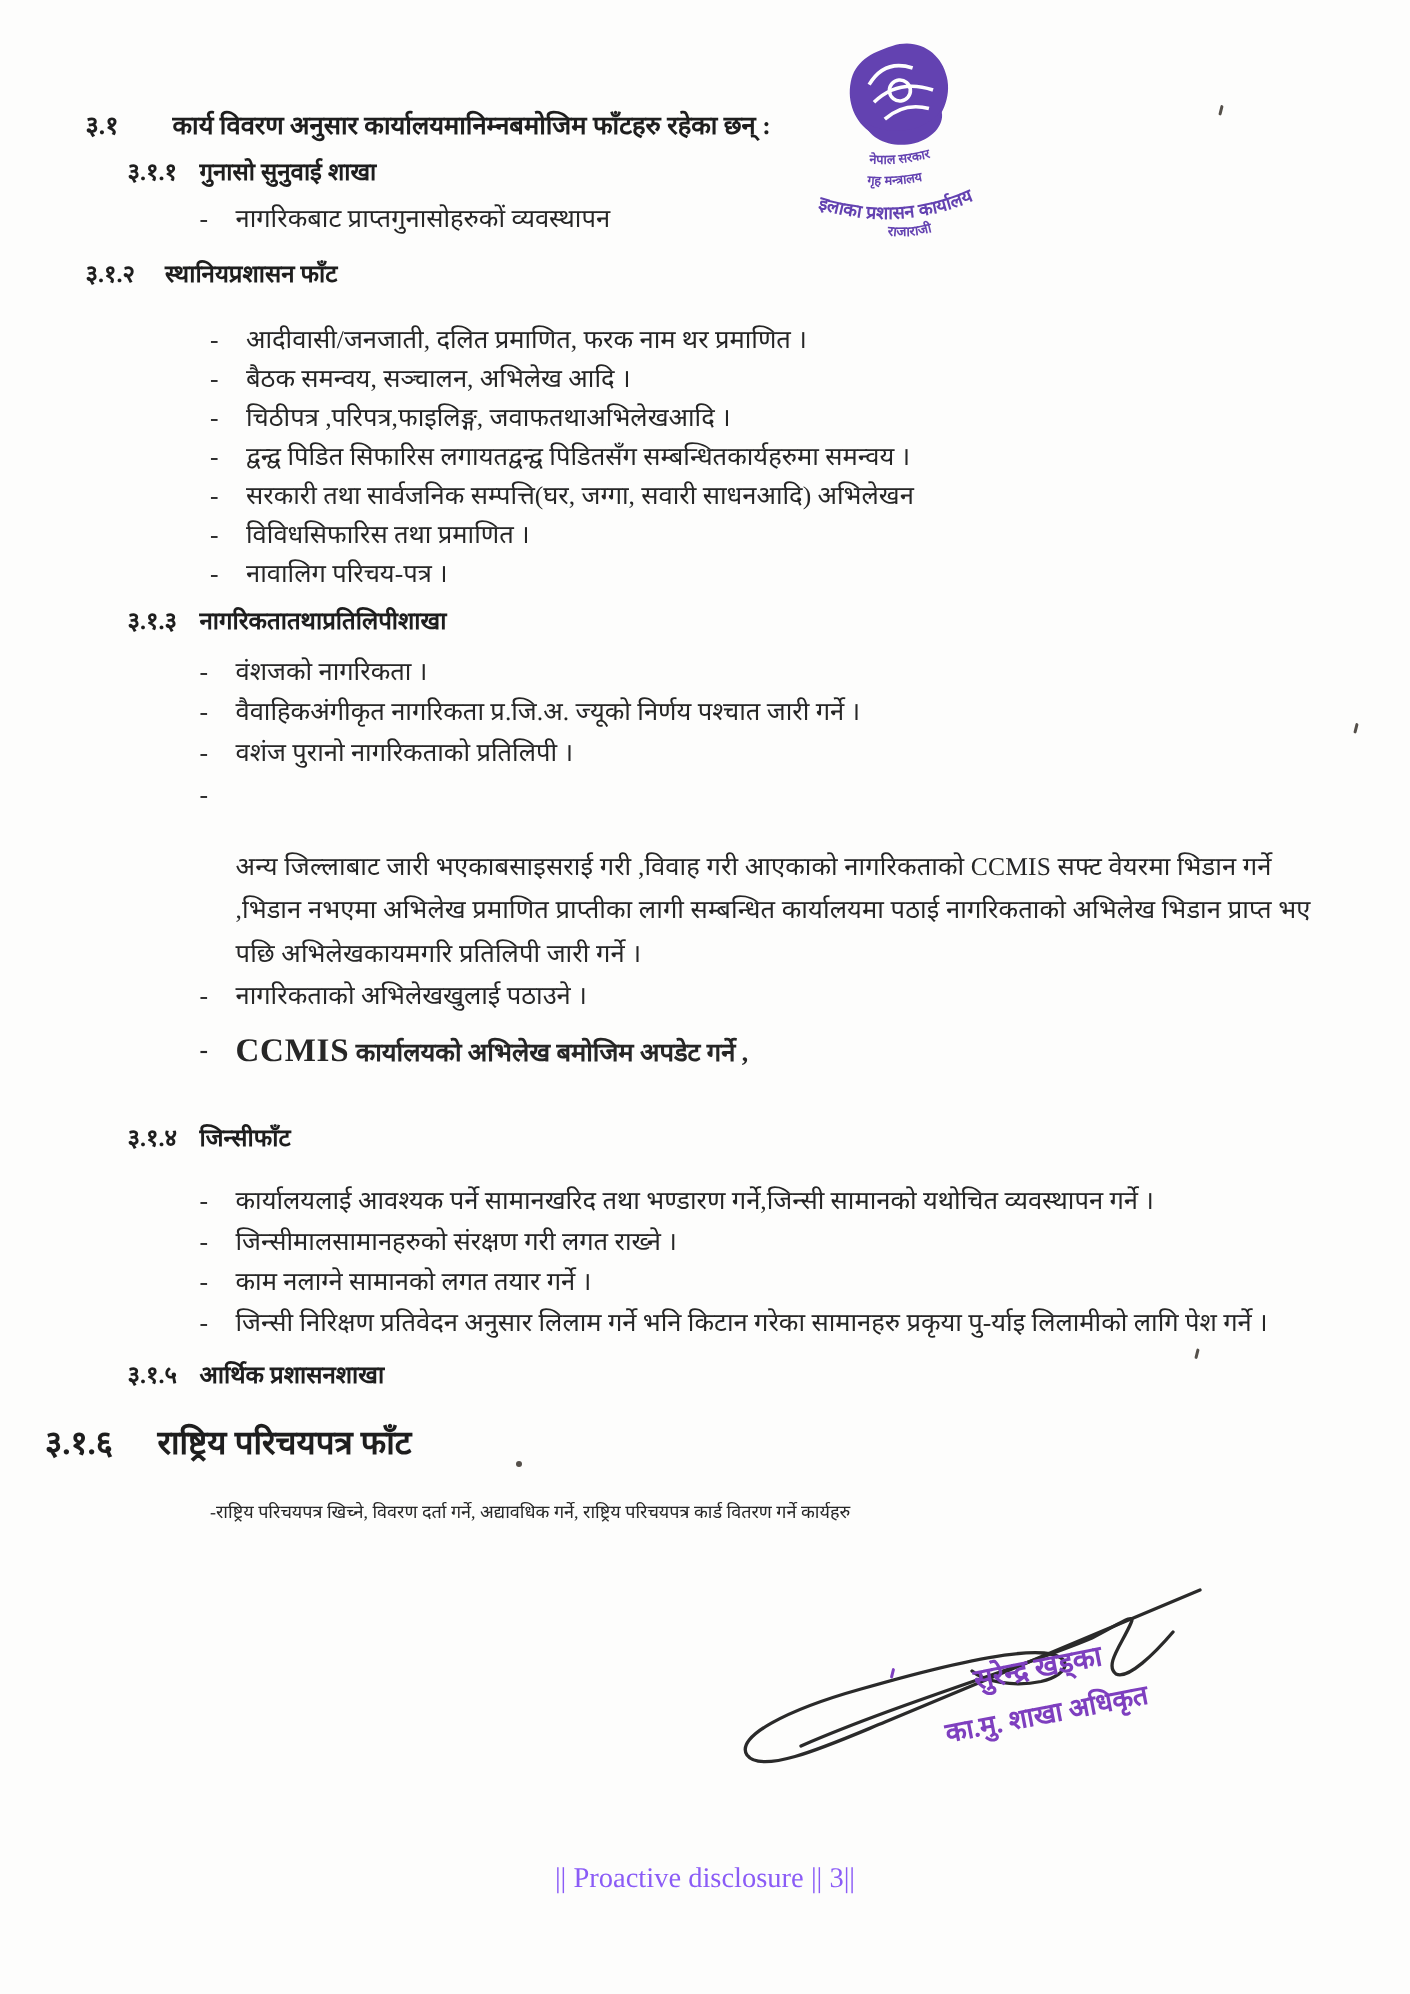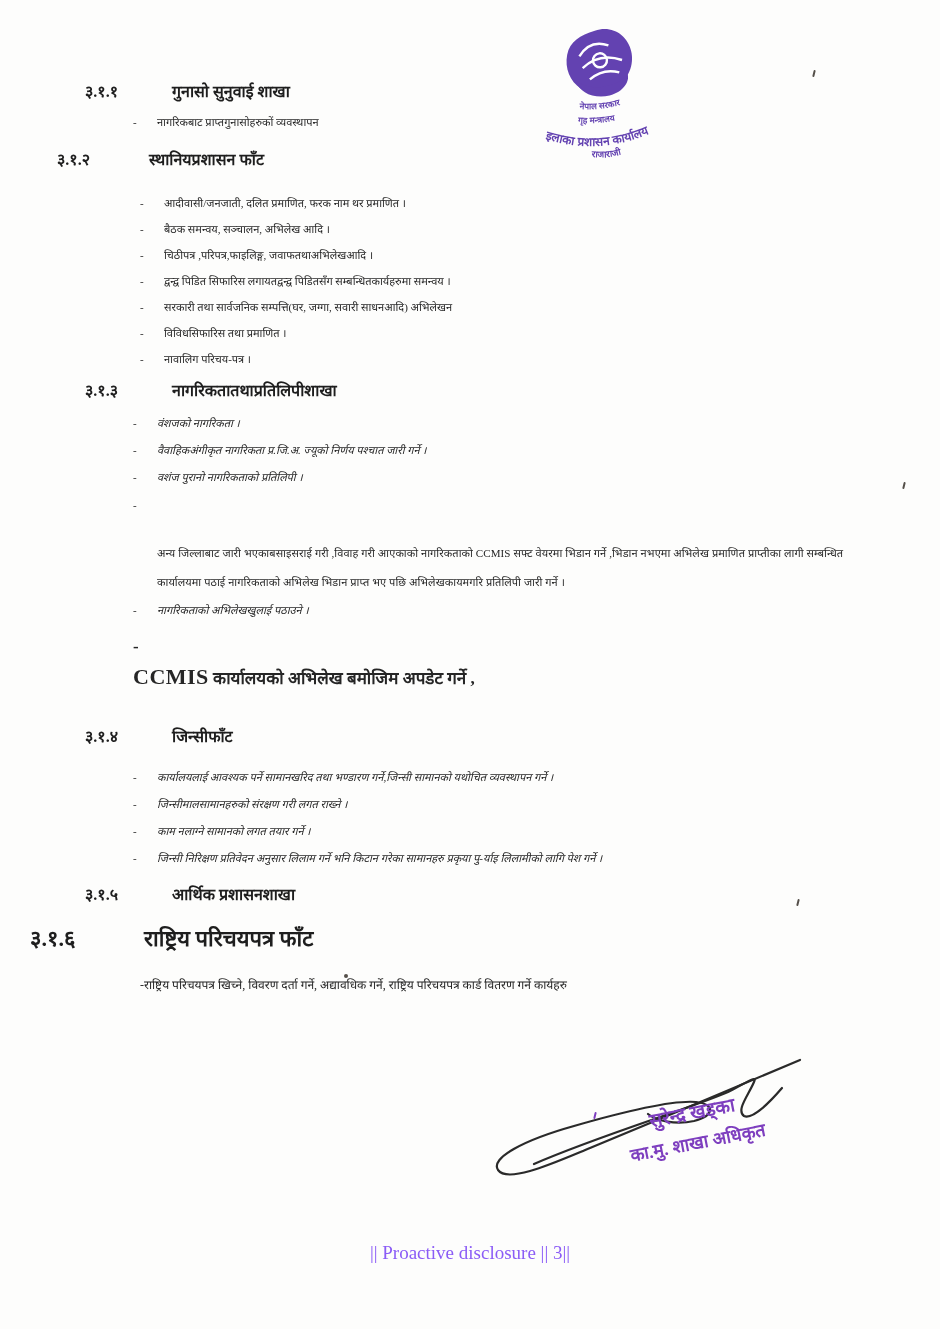--- a/index.html
+++ b/index.html
@@ -13,35 +13,35 @@
   }
   .doc{
     position:absolute;
     left:57px;top:72px;
     width:828px;
   }
   
   .h31{display:flex;font-weight:bold;font-size:17px;line-height:24px;color:#1e1e1e;}
   .h31 .num{width:58px;flex:0 0 58px;}
   
-  .sec-head{display:flex;font-weight:bold;font-size:16px;line-height:26px;color:#1e1e1e;gap:39px;}
+  .sec-head{display:flex;font-weight:bold;font-size:16px;line-height:26px;color:#1e1e1e;}
   .sec-head .num{flex:0 0 48px;width:48px;}
   .indent-1{margin-left:28px;}
   .s312 .num{flex:0 0 53px;width:53px;}
   
   .bullets{margin-left:76px;}
   .bullets-312{margin-left:83px;}
-  .bullet{display:flex;font-size:11px;line-height:26px;}
+  .bullet{display:flex;font-size:17px;line-height:26px;}
   .bullet .dash{flex:0 0 24px;width:24px;}
   .bullet .dash::before{content:"-";}
   .bullet .txt{flex:1;}
-  .bullet-wrap{line-height:27px;font-style:italic;}
+  .bullet-wrap{line-height:27px;}
   .ccmis-par{line-height:29px;}
   .ccmis-par .txt{letter-spacing:.1px;margin-top:48px;}
-  .bold-bullet{font-weight:bold;font-size:17px;line-height:30px;margin-top:8px;flex-direction:column;}
+  .bold-bullet{font-weight:bold;font-size:17px;line-height:30px;margin-top:8px;}
   .bold-bullet .latin{font-family:"Liberation Serif",serif;font-size:22px;letter-spacing:.5px;}
   
   .s311{margin-top:7px;}
   .s311-bullet{margin-top:4px;}
   .s312{margin-top:12px;}
   .s312-bullets{margin-top:17px;}
   .s313{margin-top:6px;}
   .s313-bullets{margin-top:6px;}
   .s314{margin-top:30px;}
   .s314-bullets{margin-top:14px;}
@@ -76,20 +76,24 @@
   
   .artifact{position:absolute;background:#55504a;border-radius:1px;}
   .a-tick{width:2px;height:7px;transform:rotate(14deg);}
   .a-dot{width:4px;height:4px;border-radius:50%;}
 </style>
 </head>
 <body>
 
 <div class="doc">
 
+  <div class="h31">
+    <span class="num">३.१</span>
+    <span>कार्य विवरण अनुसार कार्यालयमानिम्नबमोजिम फाँटहरु रहेका छन् :</span>
+  </div>
 
   <div class="sec-head indent-1 s311">
     <span class="num">३.१.१</span>
     <span>गुनासो सुनुवाई शाखा</span>
   </div>
   <div class="bullets s311-bullet">
     <div class="bullet">
         <span class="dash"></span>
         <span class="txt">नागरिकबाट प्राप्तगुनासोहरुकों व्यवस्थापन</span>
       </div>

